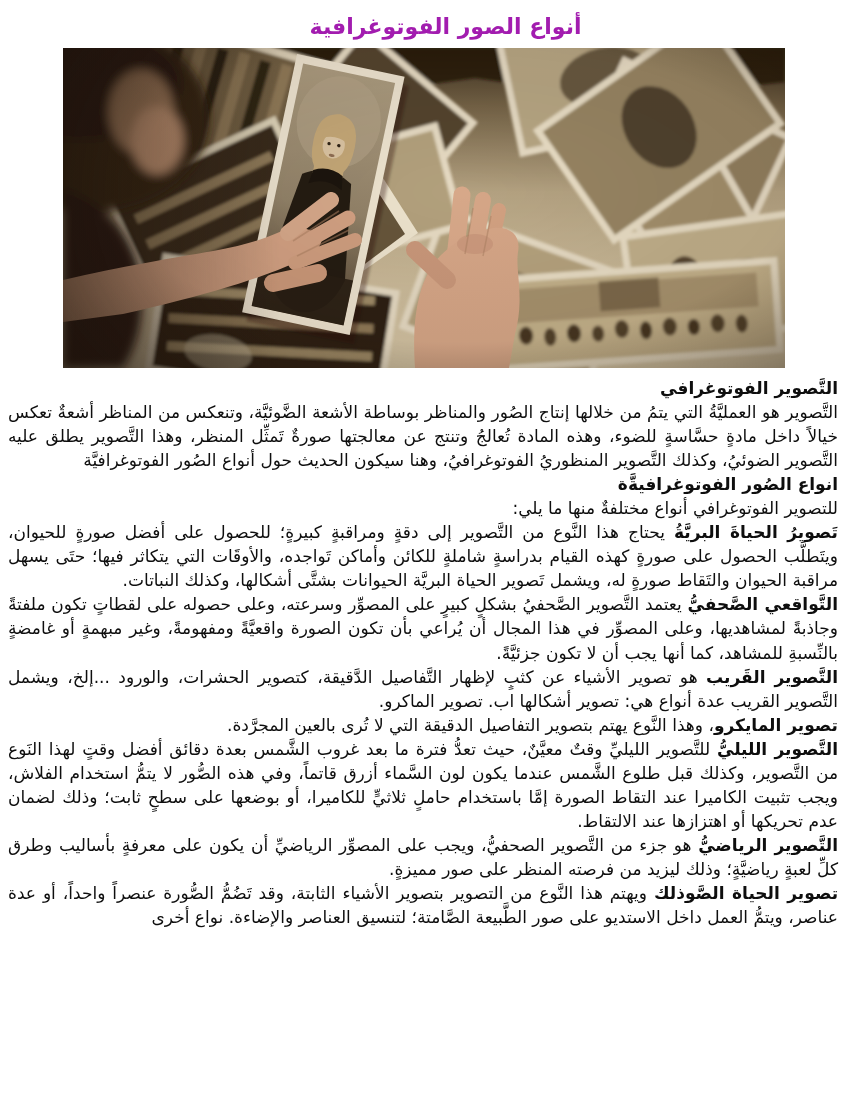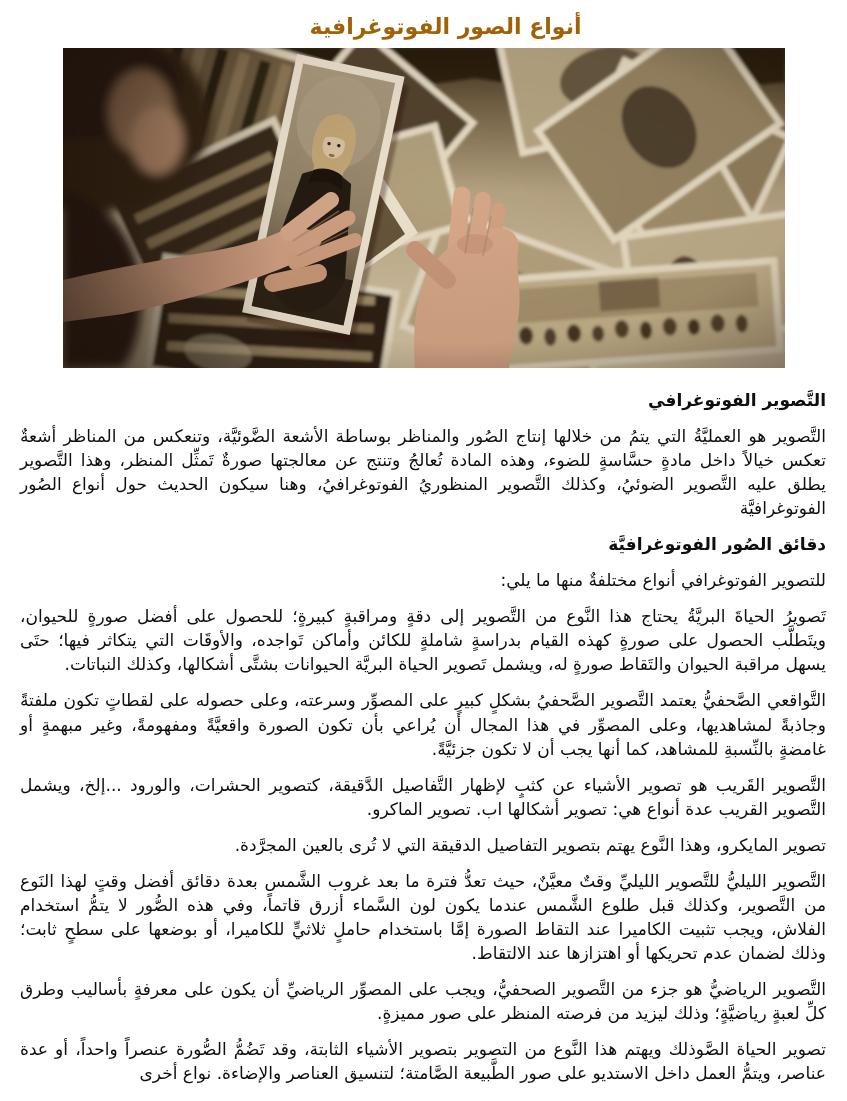--- a/index.html
+++ b/index.html
@@ -4,30 +4,30 @@
 <style>
   html,body{margin:0;padding:0;background:#ffffff;}
   .page{width:847px;height:1101px;background:#fff;overflow:hidden;position:relative;
         font-family:"DejaVu Sans",sans-serif;}
   .title{margin:0;padding-top:14px;text-align:center;font-size:22px;font-weight:bold;
          color:#e42320;letter-spacing:0;}
   .hero{margin:9px auto 0;width:722px;height:320px;display:block;}
   .hero svg{display:block;width:722px;height:320px;}
   .content{direction:rtl;unicode-bidi:embed;text-align:justify;padding:8px 9px 0 8px;
            font-size:17px;line-height:1.415;color:#0e0e0e;}
-  .content p{margin:12px;}
+  .content p{margin:0;}
   .content .h{font-weight:bold;}
-  .content b{font-weight:normal;}
+  .content b{font-weight:bold;}
 </style>
 </head>
 <body>
 
 <div class="page">
 
-  <h1 class="title" style="color: #a16207; padding-left: 44px;">أنواع الصور الفوتوغرافية</h1>
+  <h1 class="title" style="color: #a21caf; padding-left: 44px;">أنواع الصور الفوتوغرافية</h1>
 
   <figure class="hero" style="margin:9px auto 0;">
     <svg viewBox="0 0 722 320" xmlns="http://www.w3.org/2000/svg" role="img" aria-label="صورة بنية داكنة (سيبيا): يدان تمسكان صورة قديمة لطفلة شقراء فوق كومة من الصور الفوتوغرافية القديمة المتناثرة">
       <defs>
         <linearGradient id="gBg" x1="0" y1="0" x2="0" y2="1">
           <stop offset="0" stop-color="#33281a"></stop>
           <stop offset="0.18" stop-color="#6e5e44"></stop>
           <stop offset="0.45" stop-color="#b2a283"></stop>
           <stop offset="0.75" stop-color="#ccbd9e"></stop>
           <stop offset="1" stop-color="#d6c9ab"></stop>
@@ -203,21 +203,21 @@
       <rect x="0" y="0" width="722" height="320" fill="url(#gVig)"></rect>
       <rect x="0" y="0" width="722" height="320" fill="url(#gLeftDark)"></rect>
       <rect x="0" y="0" width="722" height="320" fill="#c49a5e" opacity="0.07"></rect>
     </svg>
   </figure>
 
   <div class="content">
     <p class="h">التَّصوير الفوتوغرافي</p>
     <p>التَّصوير هو العمليَّةُ التي يتمُ من خلالها إنتاج الصُور والمناظر بوساطة الأشعة الضَّوئيَّة، وتنعكس من المناظر أشعةٌ تعكس خيالاً داخل مادةٍ حسَّاسةٍ للضوء، وهذه المادة تُعالجُ وتنتج عن معالجتها صورةٌ تَمثِّل المنظر، وهذا التَّصوير يطلق عليه التَّصوير الضوئيُ، وكذلك التَّصوير المنظوريُ الفوتوغرافيُ، وهنا سيكون الحديث حول أنواع الصُور الفوتوغرافيَّة</p>
 
-    <p class="h">دقائق الصُور الفوتوغرافيَّة</p>
+    <p class="h">انواع الصُور الفوتوغرافيةَّة</p>
     <p>للتصوير الفوتوغرافي أنواع مختلفةٌ منها ما يلي:</p>
 
     <p><b>تَصويرُ الحياةَ البريَّةُ</b><span> يحتاج هذا النَّوع من التَّصوير إلى دقةٍ ومراقبةٍ كبيرةٍ؛ للحصول على أفضل صورةٍ للحيوان، ويتَطلَّب الحصول على صورةٍ كهذه القيام بدراسةٍ شاملةٍ للكائن وأماكن تَواجده، والأوقَات التي يتكاثر فيها؛ حتَى يسهل مراقبة الحيوان والتَقاط صورةٍ له، ويشمل تَصوير الحياة البريَّة الحيوانات بشتَّى أشكالها، وكذلك النباتات.</span></p>
 
     <p><b>التَّواقعي الصَّحفيُّ</b><span> يعتمد التَّصوير الصَّحفيُ بشكلٍ كبيرٍ على المصوِّر وسرعته، وعلى حصوله على لقطاتٍ تكون ملفتةً وجاذبةً لمشاهديها، وعلى المصوِّر في هذا المجال أن يُراعي بأن تكون الصورة واقعيَّةً ومفهومةً، وغير مبهمةٍ أو غامضةٍ بالنِّسبةِ للمشاهد، كما أنها يجب أن لا تكون جزئيَّةً.</span></p>
 
     <p><b>التَّصوير القَريب</b><span> هو تصوير الأشياء عن كثبٍ لإظهار التَّفاصيل الدَّقيقة، كتصوير الحشرات، والورود ...إلخ، ويشمل التَّصوير القريب عدة أنواع هي: تصوير أشكالها اب. تصوير الماكرو.</span></p>
 
     <p><b>تصوير المايكرو</b><span>، وهذا النَّوع يهتم بتصوير التفاصيل الدقيقة التي لا تُرى بالعين المجرَّدة.</span></p>
 

